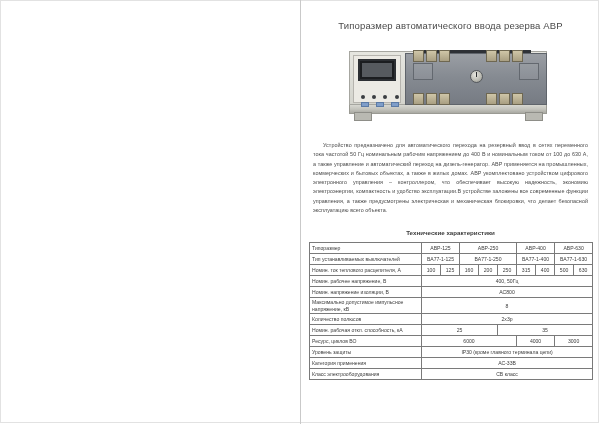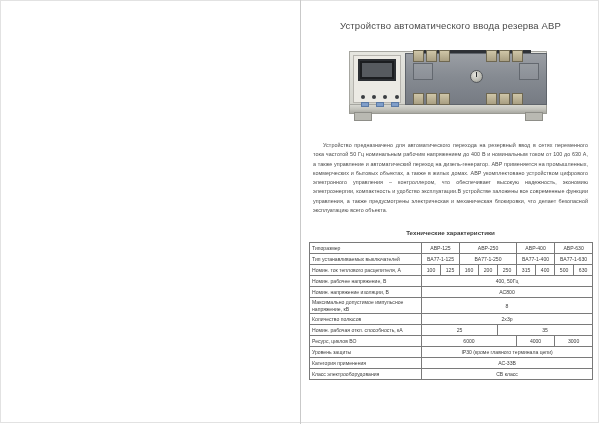--- a/index.html
+++ b/index.html
@@ -231,21 +231,21 @@
 </head>
 <body>
 
 <div id="page">
 
   <div id="sheet-edge"></div>
   <div id="gutter"></div>
 
   <div id="content">
 
-    <h1 id="doc-title">Устройство автоматического ввода резерва АВР</h1>
+    <h1 id="doc-title">Типоразмер автоматического ввода резерва АВР</h1>
 
     <div id="photo-wrap">
       <div class="dev-base"></div>
       <div class="foot l"></div>
       <div class="foot r"></div>
       <div class="dev-body"></div>
       <div class="dev-top-strip"></div>
       <div class="dev-main"></div>
 
       <div class="subpanel" style="left:78px; top:24px;"></div>

